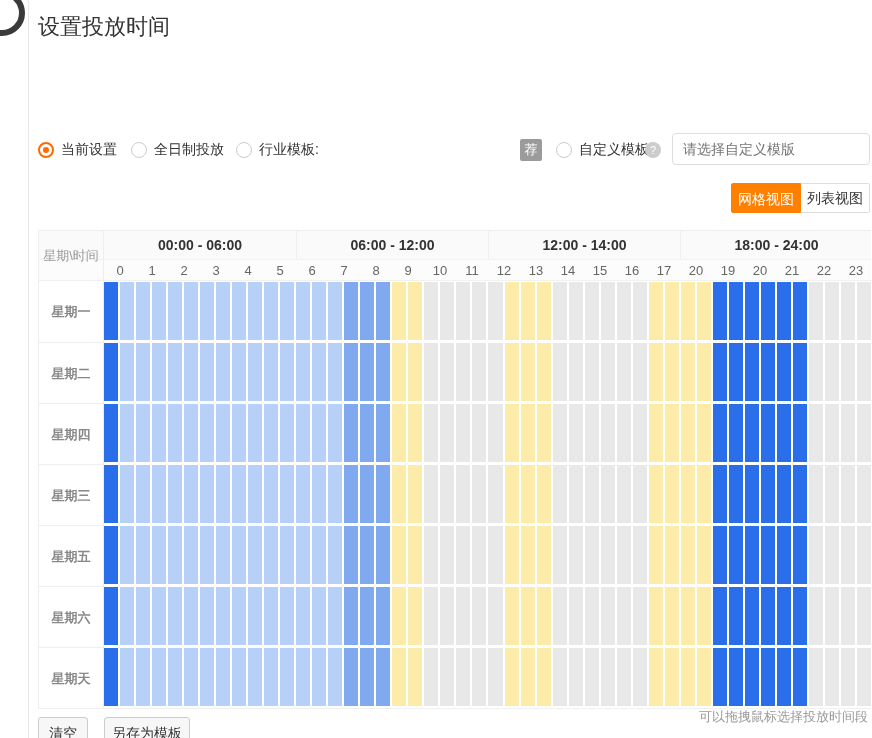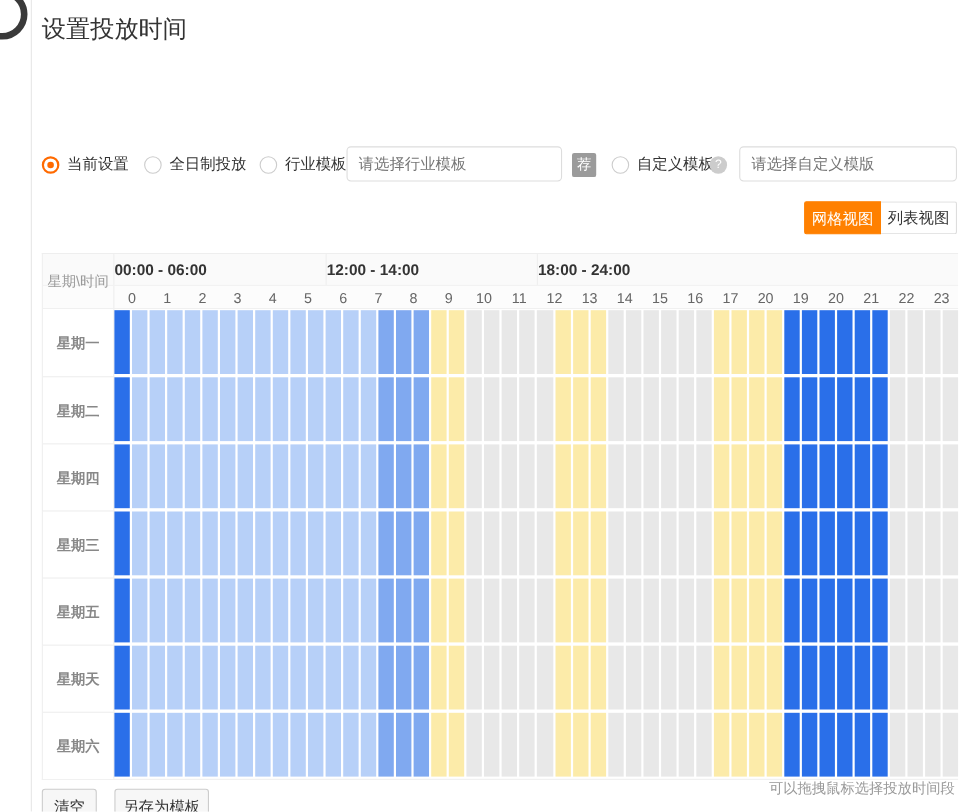--- a/index.html
+++ b/index.html
@@ -25,21 +25,21 @@
 
   .view-toggle{position:absolute;top:183px;left:731px;display:flex;}
   .vt-btn{height:30px;box-sizing:border-box;font-size:14px;line-height:28px;text-align:center;cursor:pointer;}
   .vt-grid{width:70px;background:#ff8000;color:#fff;border:1px solid #ff8000;border-radius:2px 0 0 2px;line-height:30px;}
   .vt-list{width:69px;background:#fff;color:#333;border:1px solid #ddd;border-left:none;border-radius:0 2px 2px 0;}
 
   .sched{position:absolute;left:38px;top:230px;width:833px;border-left:1px solid #eee;border-top:1px solid #eee;border-bottom:1px solid #f0f0f0;box-sizing:border-box;}
   .hdr-top{display:flex;height:28px;background:#fafafa;}
   .corner-cell{width:65px;flex:0 0 auto;position:relative;border-right:1px solid #eee;box-sizing:border-box;}
   .corner-label{position:absolute;left:0;top:0;width:100%;height:50px;line-height:50px;text-align:center;font-size:13px;color:#999;z-index:2;}
-  .group-cell{width:192px;flex:0 0 auto;font-size:14px;font-weight:700;color:#333;line-height:28px;box-sizing:border-box;}
+  .group-cell{width:192px;flex:0 0 auto;text-align:center;font-size:14px;font-weight:700;color:#333;line-height:28px;box-sizing:border-box;}
   .group-cell.sep{border-left:1px solid #eee;}
   .hdr-hours{display:flex;height:22px;background:#fcfcfc;border-top:1px solid #f2f2f2;border-bottom:1px solid #f0f0f0;box-sizing:border-box;}
   .hour-spacer{width:65px;flex:0 0 auto;border-right:1px solid #eee;box-sizing:border-box;}
   .hour-cell{width:32px;flex:0 0 auto;text-align:center;font-size:13px;color:#666;line-height:21px;}
   .day-row{display:flex;height:61px;font-weight:bold;}
   .day-label{width:65px;flex:0 0 auto;text-align:center;font-size:13px;color:#888;line-height:61px;border-top:1px solid #eee;border-right:1px solid #eee;box-sizing:border-box;background:#fff;}
   .day-row:first-child .day-label{border-top:none;}
   .cells{flex:1;display:grid;grid-template-columns:repeat(48,1fr);column-gap:2px;height:58px;margin-top:1px;margin-bottom:2px;}
   .cell{height:58px;}
 
@@ -64,21 +64,20 @@
       <span>当前设置</span>
     </div>
     <div class="opt" style="left:131px">
       <span class="radio"></span>
       <span>全日制投放</span>
     </div>
     <div class="opt" style="left:236px">
       <span class="radio"></span>
       <span>行业模板:</span>
     </div>
-    <input class="tpl-input" style="left: 315px; width: 196px;" placeholder="请选择行业模板">
     <div class="badge" style="left:520px">荐</div>
     <div class="opt" style="left:556px">
       <span class="radio"></span>
       <span>自定义模板:</span>
     </div>
     <div class="help" style="left:645px">?</div>
 
     <input class="tpl-input" style="left: 672px; width: 198px;" placeholder="请选择自定义模版">
   </div>
 
@@ -87,20 +86,21 @@
     <div class="vt-btn vt-list">列表视图</div>
   </div>
 
   <div class="sched">
     <div class="hdr-top">
       <div class="corner-cell">
         <div class="corner-label">星期\时间</div>
       </div>
       <div id="groups" style="display:flex">
           <div class="group-cell">00:00 - 06:00</div>
+          <div class="group-cell sep">06:00 - 12:00</div>
           <div class="group-cell sep">12:00 - 14:00</div>
           <div class="group-cell sep">18:00 - 24:00</div>
         </div>
     </div>
     <div class="hdr-hours">
       <div class="hour-spacer"></div>
       <div id="hours" style="display:flex">
           <div class="hour-cell">0</div>
           <div class="hour-cell">1</div>
           <div class="hour-cell">2</div>
@@ -387,74 +387,74 @@
             <div class="cell" style="background: rgb(42, 111, 233);"></div>
             <div class="cell" style="background: rgb(42, 111, 233);"></div>
             <div class="cell" style="background: rgb(42, 111, 233);"></div>
             <div class="cell" style="background: rgb(232, 232, 232);"></div>
             <div class="cell" style="background: rgb(232, 232, 232);"></div>
             <div class="cell" style="background: rgb(232, 232, 232);"></div>
             <div class="cell" style="background: rgb(232, 232, 232);"></div>
           </div>
         </div>
         <div class="day-row">
+          <div class="day-label">星期六</div>
+          <div class="cells">
+            <div class="cell" style="background: rgb(42, 111, 233);"></div>
+            <div class="cell" style="background: rgb(183, 208, 248);"></div>
+            <div class="cell" style="background: rgb(183, 208, 248);"></div>
+            <div class="cell" style="background: rgb(183, 208, 248);"></div>
+            <div class="cell" style="background: rgb(183, 208, 248);"></div>
+            <div class="cell" style="background: rgb(183, 208, 248);"></div>
+            <div class="cell" style="background: rgb(183, 208, 248);"></div>
+            <div class="cell" style="background: rgb(183, 208, 248);"></div>
+            <div class="cell" style="background: rgb(183, 208, 248);"></div>
+            <div class="cell" style="background: rgb(183, 208, 248);"></div>
+            <div class="cell" style="background: rgb(183, 208, 248);"></div>
+            <div class="cell" style="background: rgb(183, 208, 248);"></div>
+            <div class="cell" style="background: rgb(183, 208, 248);"></div>
+            <div class="cell" style="background: rgb(183, 208, 248);"></div>
+            <div class="cell" style="background: rgb(183, 208, 248);"></div>
+            <div class="cell" style="background: rgb(128, 169, 240);"></div>
+            <div class="cell" style="background: rgb(128, 169, 240);"></div>
+            <div class="cell" style="background: rgb(128, 169, 240);"></div>
+            <div class="cell" style="background: rgb(252, 235, 169);"></div>
+            <div class="cell" style="background: rgb(252, 235, 169);"></div>
+            <div class="cell" style="background: rgb(232, 232, 232);"></div>
+            <div class="cell" style="background: rgb(232, 232, 232);"></div>
+            <div class="cell" style="background: rgb(232, 232, 232);"></div>
+            <div class="cell" style="background: rgb(232, 232, 232);"></div>
+            <div class="cell" style="background: rgb(232, 232, 232);"></div>
+            <div class="cell" style="background: rgb(252, 235, 169);"></div>
+            <div class="cell" style="background: rgb(252, 235, 169);"></div>
+            <div class="cell" style="background: rgb(252, 235, 169);"></div>
+            <div class="cell" style="background: rgb(232, 232, 232);"></div>
+            <div class="cell" style="background: rgb(232, 232, 232);"></div>
+            <div class="cell" style="background: rgb(232, 232, 232);"></div>
+            <div class="cell" style="background: rgb(232, 232, 232);"></div>
+            <div class="cell" style="background: rgb(232, 232, 232);"></div>
+            <div class="cell" style="background: rgb(232, 232, 232);"></div>
+            <div class="cell" style="background: rgb(252, 235, 169);"></div>
+            <div class="cell" style="background: rgb(252, 235, 169);"></div>
+            <div class="cell" style="background: rgb(252, 235, 169);"></div>
+            <div class="cell" style="background: rgb(252, 235, 169);"></div>
+            <div class="cell" style="background: rgb(42, 111, 233);"></div>
+            <div class="cell" style="background: rgb(42, 111, 233);"></div>
+            <div class="cell" style="background: rgb(42, 111, 233);"></div>
+            <div class="cell" style="background: rgb(42, 111, 233);"></div>
+            <div class="cell" style="background: rgb(42, 111, 233);"></div>
+            <div class="cell" style="background: rgb(42, 111, 233);"></div>
+            <div class="cell" style="background: rgb(232, 232, 232);"></div>
+            <div class="cell" style="background: rgb(232, 232, 232);"></div>
+            <div class="cell" style="background: rgb(232, 232, 232);"></div>
+            <div class="cell" style="background: rgb(232, 232, 232);"></div>
+          </div>
+        </div>
+        <div class="day-row">
           <div class="day-label">星期天</div>
-          <div class="cells">
-            <div class="cell" style="background: rgb(42, 111, 233);"></div>
-            <div class="cell" style="background: rgb(183, 208, 248);"></div>
-            <div class="cell" style="background: rgb(183, 208, 248);"></div>
-            <div class="cell" style="background: rgb(183, 208, 248);"></div>
-            <div class="cell" style="background: rgb(183, 208, 248);"></div>
-            <div class="cell" style="background: rgb(183, 208, 248);"></div>
-            <div class="cell" style="background: rgb(183, 208, 248);"></div>
-            <div class="cell" style="background: rgb(183, 208, 248);"></div>
-            <div class="cell" style="background: rgb(183, 208, 248);"></div>
-            <div class="cell" style="background: rgb(183, 208, 248);"></div>
-            <div class="cell" style="background: rgb(183, 208, 248);"></div>
-            <div class="cell" style="background: rgb(183, 208, 248);"></div>
-            <div class="cell" style="background: rgb(183, 208, 248);"></div>
-            <div class="cell" style="background: rgb(183, 208, 248);"></div>
-            <div class="cell" style="background: rgb(183, 208, 248);"></div>
-            <div class="cell" style="background: rgb(128, 169, 240);"></div>
-            <div class="cell" style="background: rgb(128, 169, 240);"></div>
-            <div class="cell" style="background: rgb(128, 169, 240);"></div>
-            <div class="cell" style="background: rgb(252, 235, 169);"></div>
-            <div class="cell" style="background: rgb(252, 235, 169);"></div>
-            <div class="cell" style="background: rgb(232, 232, 232);"></div>
-            <div class="cell" style="background: rgb(232, 232, 232);"></div>
-            <div class="cell" style="background: rgb(232, 232, 232);"></div>
-            <div class="cell" style="background: rgb(232, 232, 232);"></div>
-            <div class="cell" style="background: rgb(232, 232, 232);"></div>
-            <div class="cell" style="background: rgb(252, 235, 169);"></div>
-            <div class="cell" style="background: rgb(252, 235, 169);"></div>
-            <div class="cell" style="background: rgb(252, 235, 169);"></div>
-            <div class="cell" style="background: rgb(232, 232, 232);"></div>
-            <div class="cell" style="background: rgb(232, 232, 232);"></div>
-            <div class="cell" style="background: rgb(232, 232, 232);"></div>
-            <div class="cell" style="background: rgb(232, 232, 232);"></div>
-            <div class="cell" style="background: rgb(232, 232, 232);"></div>
-            <div class="cell" style="background: rgb(232, 232, 232);"></div>
-            <div class="cell" style="background: rgb(252, 235, 169);"></div>
-            <div class="cell" style="background: rgb(252, 235, 169);"></div>
-            <div class="cell" style="background: rgb(252, 235, 169);"></div>
-            <div class="cell" style="background: rgb(252, 235, 169);"></div>
-            <div class="cell" style="background: rgb(42, 111, 233);"></div>
-            <div class="cell" style="background: rgb(42, 111, 233);"></div>
-            <div class="cell" style="background: rgb(42, 111, 233);"></div>
-            <div class="cell" style="background: rgb(42, 111, 233);"></div>
-            <div class="cell" style="background: rgb(42, 111, 233);"></div>
-            <div class="cell" style="background: rgb(42, 111, 233);"></div>
-            <div class="cell" style="background: rgb(232, 232, 232);"></div>
-            <div class="cell" style="background: rgb(232, 232, 232);"></div>
-            <div class="cell" style="background: rgb(232, 232, 232);"></div>
-            <div class="cell" style="background: rgb(232, 232, 232);"></div>
-          </div>
-        </div>
-        <div class="day-row">
-          <div class="day-label">星期六</div>
           <div class="cells">
             <div class="cell" style="background: rgb(42, 111, 233);"></div>
             <div class="cell" style="background: rgb(183, 208, 248);"></div>
             <div class="cell" style="background: rgb(183, 208, 248);"></div>
             <div class="cell" style="background: rgb(183, 208, 248);"></div>
             <div class="cell" style="background: rgb(183, 208, 248);"></div>
             <div class="cell" style="background: rgb(183, 208, 248);"></div>
             <div class="cell" style="background: rgb(183, 208, 248);"></div>
             <div class="cell" style="background: rgb(183, 208, 248);"></div>
             <div class="cell" style="background: rgb(183, 208, 248);"></div>

